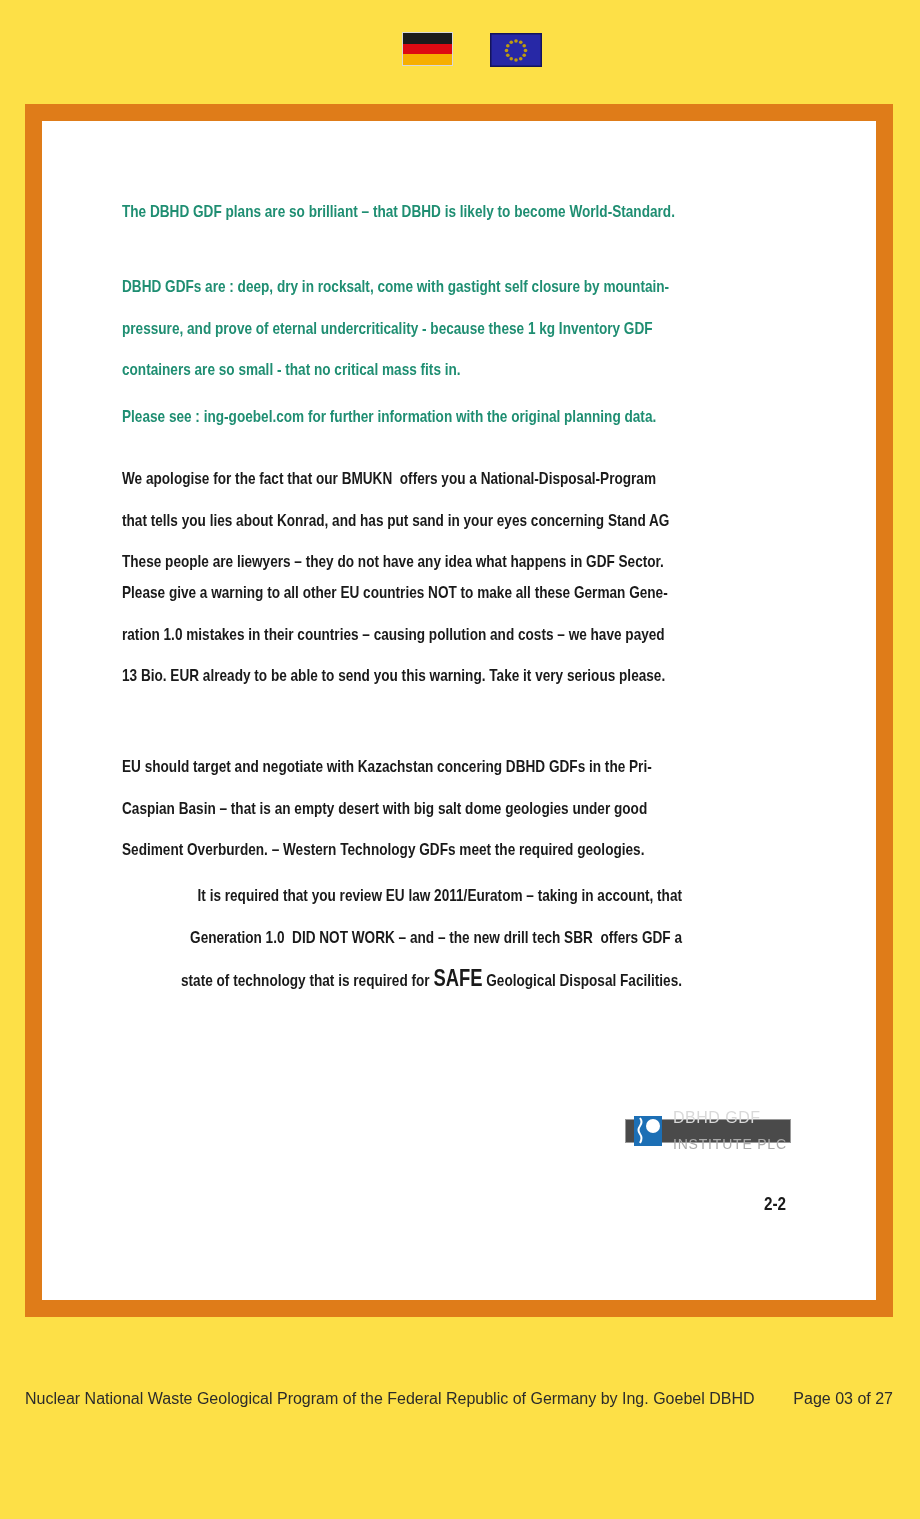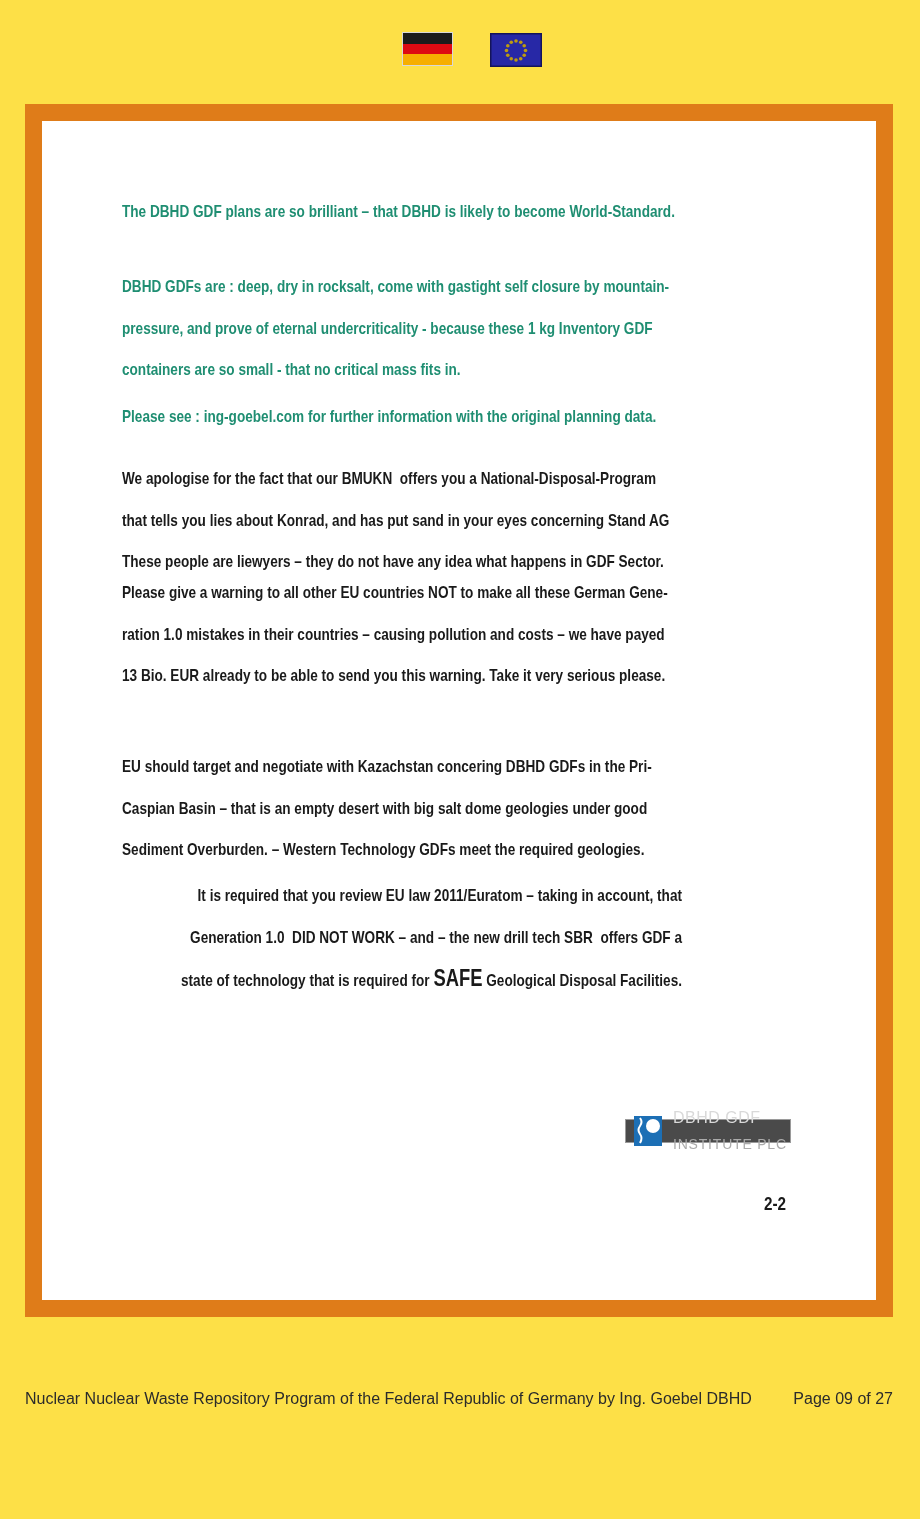--- a/index.html
+++ b/index.html
@@ -130,17 +130,17 @@
       <circle cx="19" cy="10" r="7" fill="#ffffff"></circle>
       <path d="M6,2 q3,4 0,8 q-3,4 0,8 q3,4 0,9" stroke="#ffffff" stroke-width="2" fill="none"></path>
     </svg>
     <div class="logo-text">
       <span class="logo-title">DBHD GDF</span>
       <span class="logo-subtitle">INSTITUTE PLC</span>
     </div>
   </div>
 
   <div class="footer">
-    <span>Nuclear Nuclear Waste Repository Program of the Federal Republic of Germany by Ing. Goebel DBHD</span>
-    <span>Page 09 of 27</span>
+    <span>Nuclear National Waste Geological Program of the Federal Republic of Germany by Ing. Goebel DBHD</span>
+    <span>Page 03 of 27</span>
   </div>
 
 </div>
 
 </body></html>

